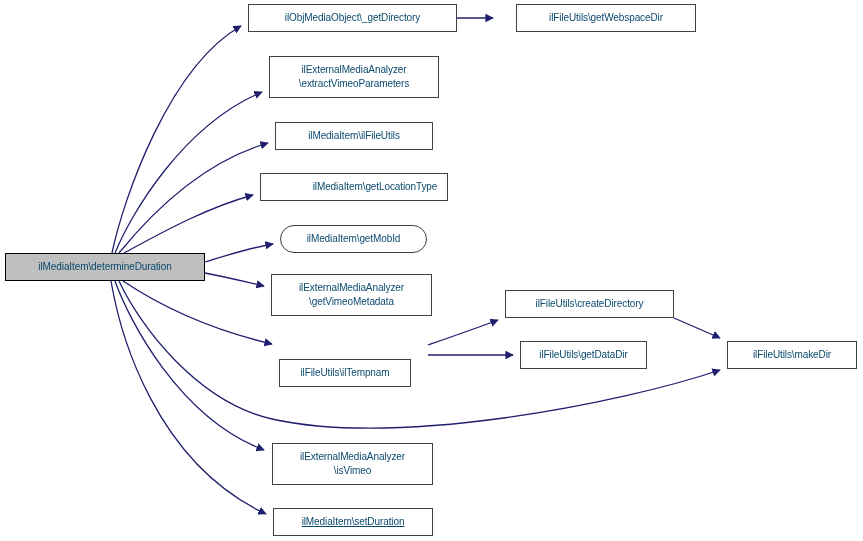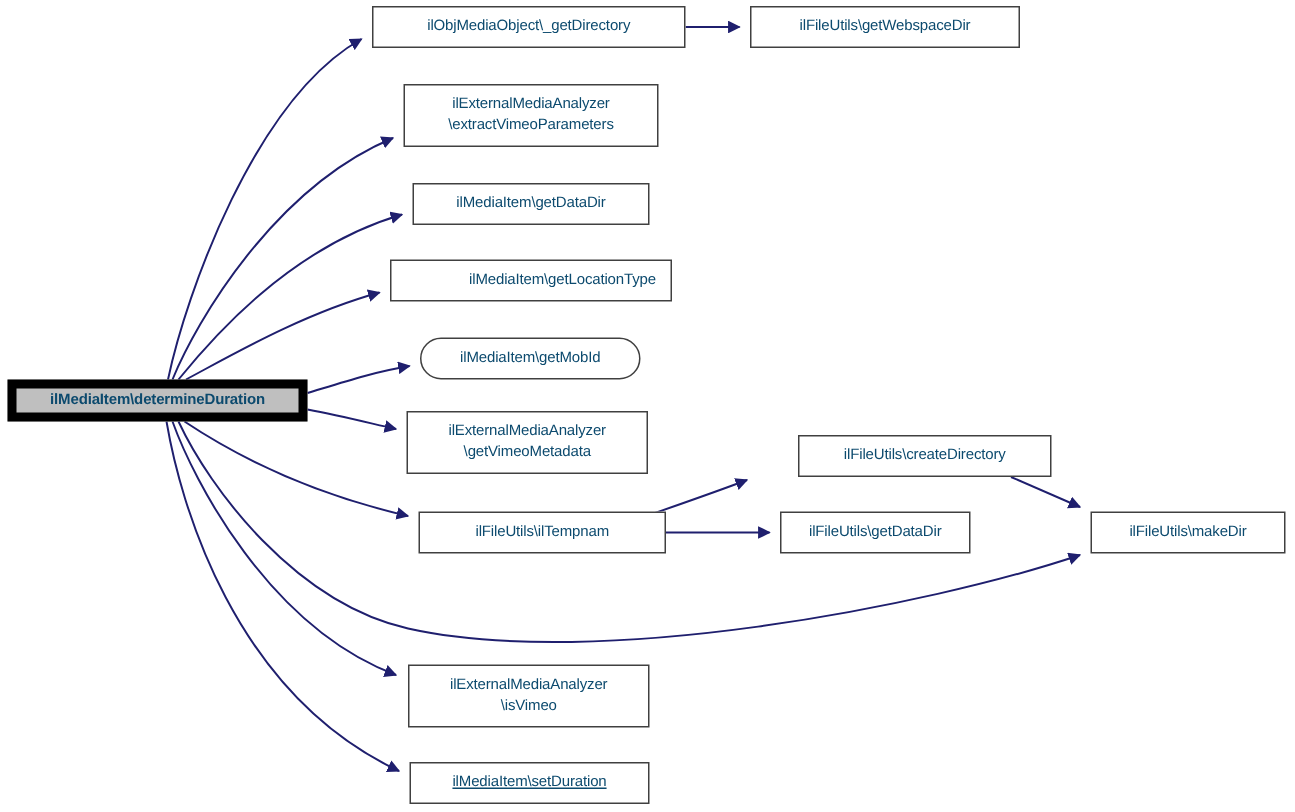--- a/index.html
+++ b/index.html
@@ -35,22 +35,21 @@
     text-align: center;
     font-size: 10px;
     line-height: 1.38;
     color: #0c4a6e;
     white-space: pre-line;
     letter-spacing: -0.1px;
     padding: 0 6px;
   }
   .node.current {
     background: #bfbfbf;
-    border: 6px solid #000000;
-    font-weight: bold;
+    border: 1px solid #000000;
   }
   .node .node-label {
     display: block;
     width: 100%;
   }
 </style>
 </head>
 <body>
 
 <div id="callgraph-canvas">
@@ -75,30 +74,30 @@
         <path d="M457,18 L493,18" fill="none" stroke="#1f1f6e" stroke-width="1.3" marker-end="url(#arrowhead)"></path>
         <path d="M428,345 C451,337 477,328 498,320" fill="none" stroke="#1f1f6e" stroke-width="1.3" marker-end="url(#arrowhead)"></path>
         <path d="M428,355 L513,355" fill="none" stroke="#1f1f6e" stroke-width="1.3" marker-end="url(#arrowhead)"></path>
         <path d="M674,318 C690,325 706,332 720,338" fill="none" stroke="#1f1f6e" stroke-width="1.3" marker-end="url(#arrowhead)"></path>
       </g>
   </svg>
 
   <div id="nodes-group">
       <div class="node current" style="left: 5px; top: 253px; width: 200px; height: 28px;"><span class="node-label">ilMediaItem\determineDuration</span></div>
       <div class="node" style="left: 248px; top: 4px; width: 209px; height: 28px;"><span class="node-label">ilObjMediaObject\_getDirectory</span></div>
-      <div class="node" style="left: 500px; top: 4px; width: 180px; height: 28px;"><span class="node-label">ilFileUtils\getWebspaceDir</span></div>
+      <div class="node" style="left: 516px; top: 4px; width: 180px; height: 28px;"><span class="node-label">ilFileUtils\getWebspaceDir</span></div>
       <div class="node" style="left: 269px; top: 56px; width: 170px; height: 42px;"><span class="node-label">ilExternalMediaAnalyzer
 \extractVimeoParameters</span></div>
-      <div class="node" style="left: 275px; top: 122px; width: 158px; height: 28px;"><span class="node-label">ilMediaItem\getDataDir</span></div>
+      <div class="node" style="left: 275px; top: 122px; width: 158px; height: 28px;"><span class="node-label">ilMediaItem\ilFileUtils</span></div>
       <div class="node" style="left: 260px; top: 173px; width: 188px; height: 28px; padding-left: 48px;"><span class="node-label">ilMediaItem\getLocationType</span></div>
       <div class="node" style="left: 280px; top: 225px; width: 147px; height: 28px; border-radius: 14px;"><span class="node-label">ilMediaItem\getMobId</span></div>
       <div class="node" style="left: 271px; top: 274px; width: 161px; height: 42px;"><span class="node-label">ilExternalMediaAnalyzer
 \getVimeoMetadata</span></div>
-      <div class="node" style="left: 279px; top: 341px; width: 165px; height: 28px;"><span class="node-label">ilFileUtils\ilTempnam</span></div>
-      <div class="node" style="left: 532px; top: 290px; width: 169px; height: 28px; justify-content: flex-end;"><span class="node-label">ilFileUtils\createDirectory</span></div>
+      <div class="node" style="left: 279px; top: 359px; width: 132px; height: 28px;"><span class="node-label">ilFileUtils\ilTempnam</span></div>
+      <div class="node" style="left: 505px; top: 290px; width: 169px; height: 28px; justify-content: flex-end;"><span class="node-label">ilFileUtils\createDirectory</span></div>
       <div class="node" style="left: 520px; top: 341px; width: 127px; height: 28px;"><span class="node-label">ilFileUtils\getDataDir</span></div>
       <div class="node" style="left: 727px; top: 341px; width: 130px; height: 28px;"><span class="node-label">ilFileUtils\makeDir</span></div>
       <div class="node" style="left: 272px; top: 443px; width: 161px; height: 42px;"><span class="node-label">ilExternalMediaAnalyzer
 \isVimeo</span></div>
       <div class="node" style="left: 273px; top: 508px; width: 160px; height: 28px; text-decoration: underline;"><span class="node-label">ilMediaItem\setDuration</span></div>
     </div>
 
 </div>
 
 </body></html>

